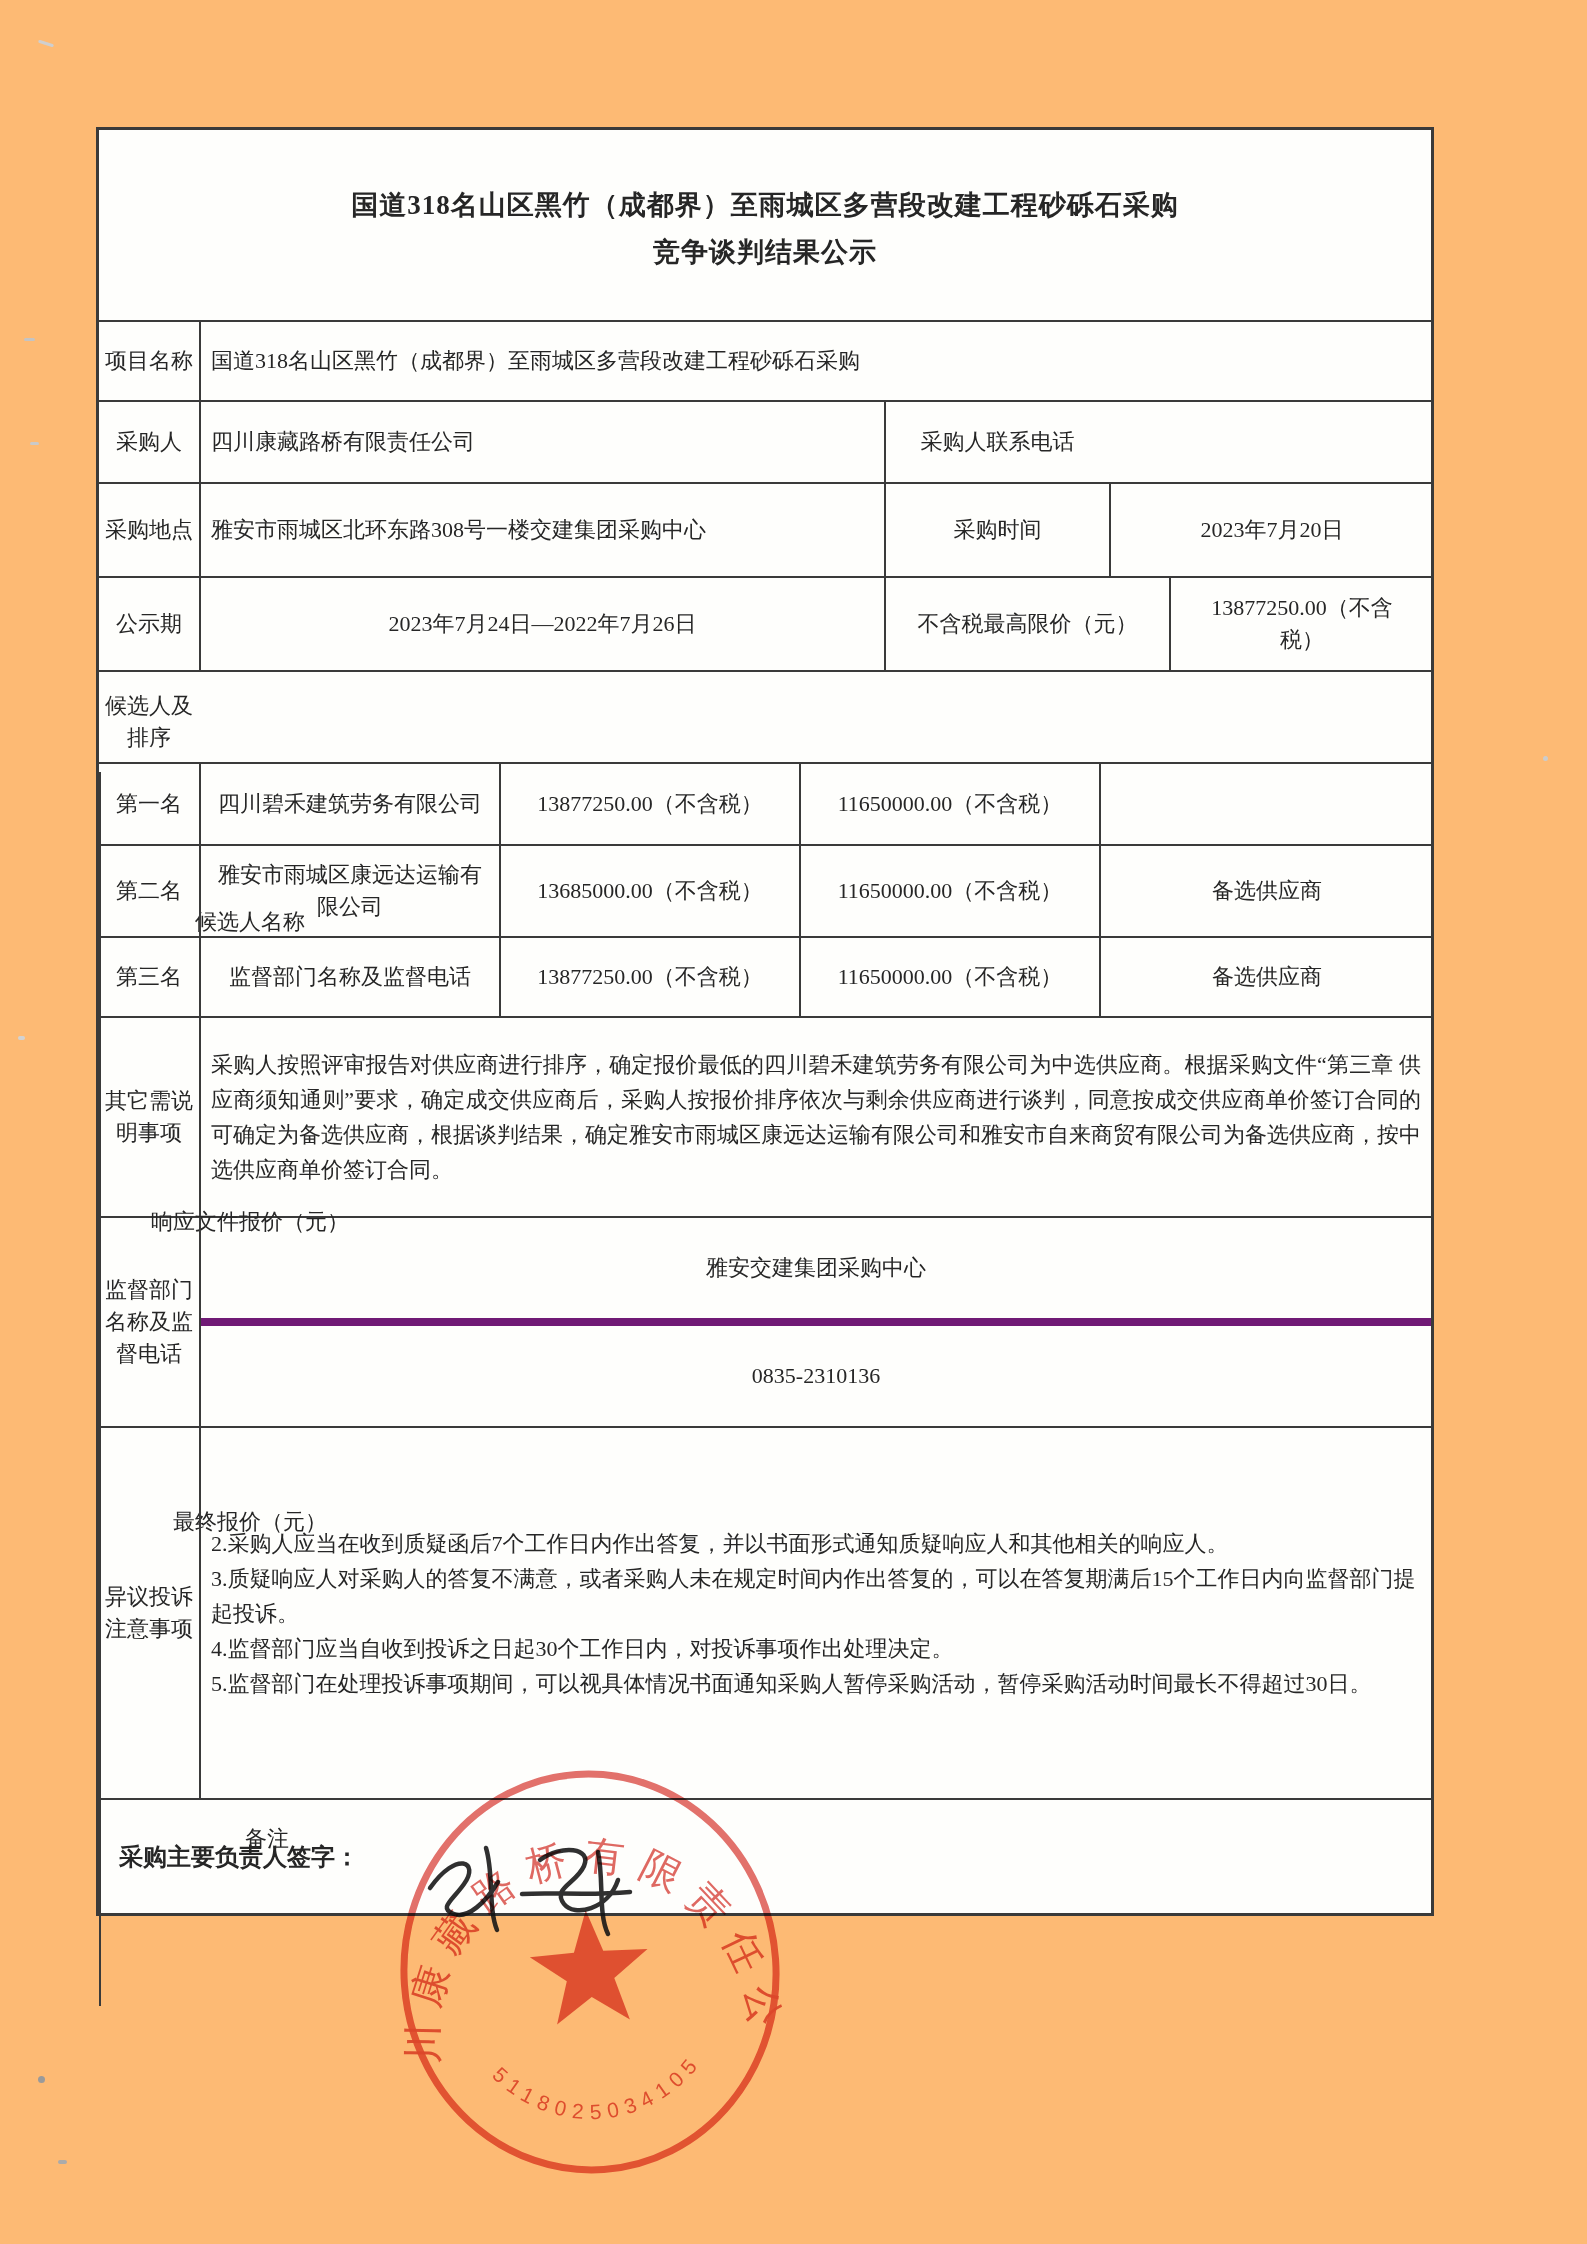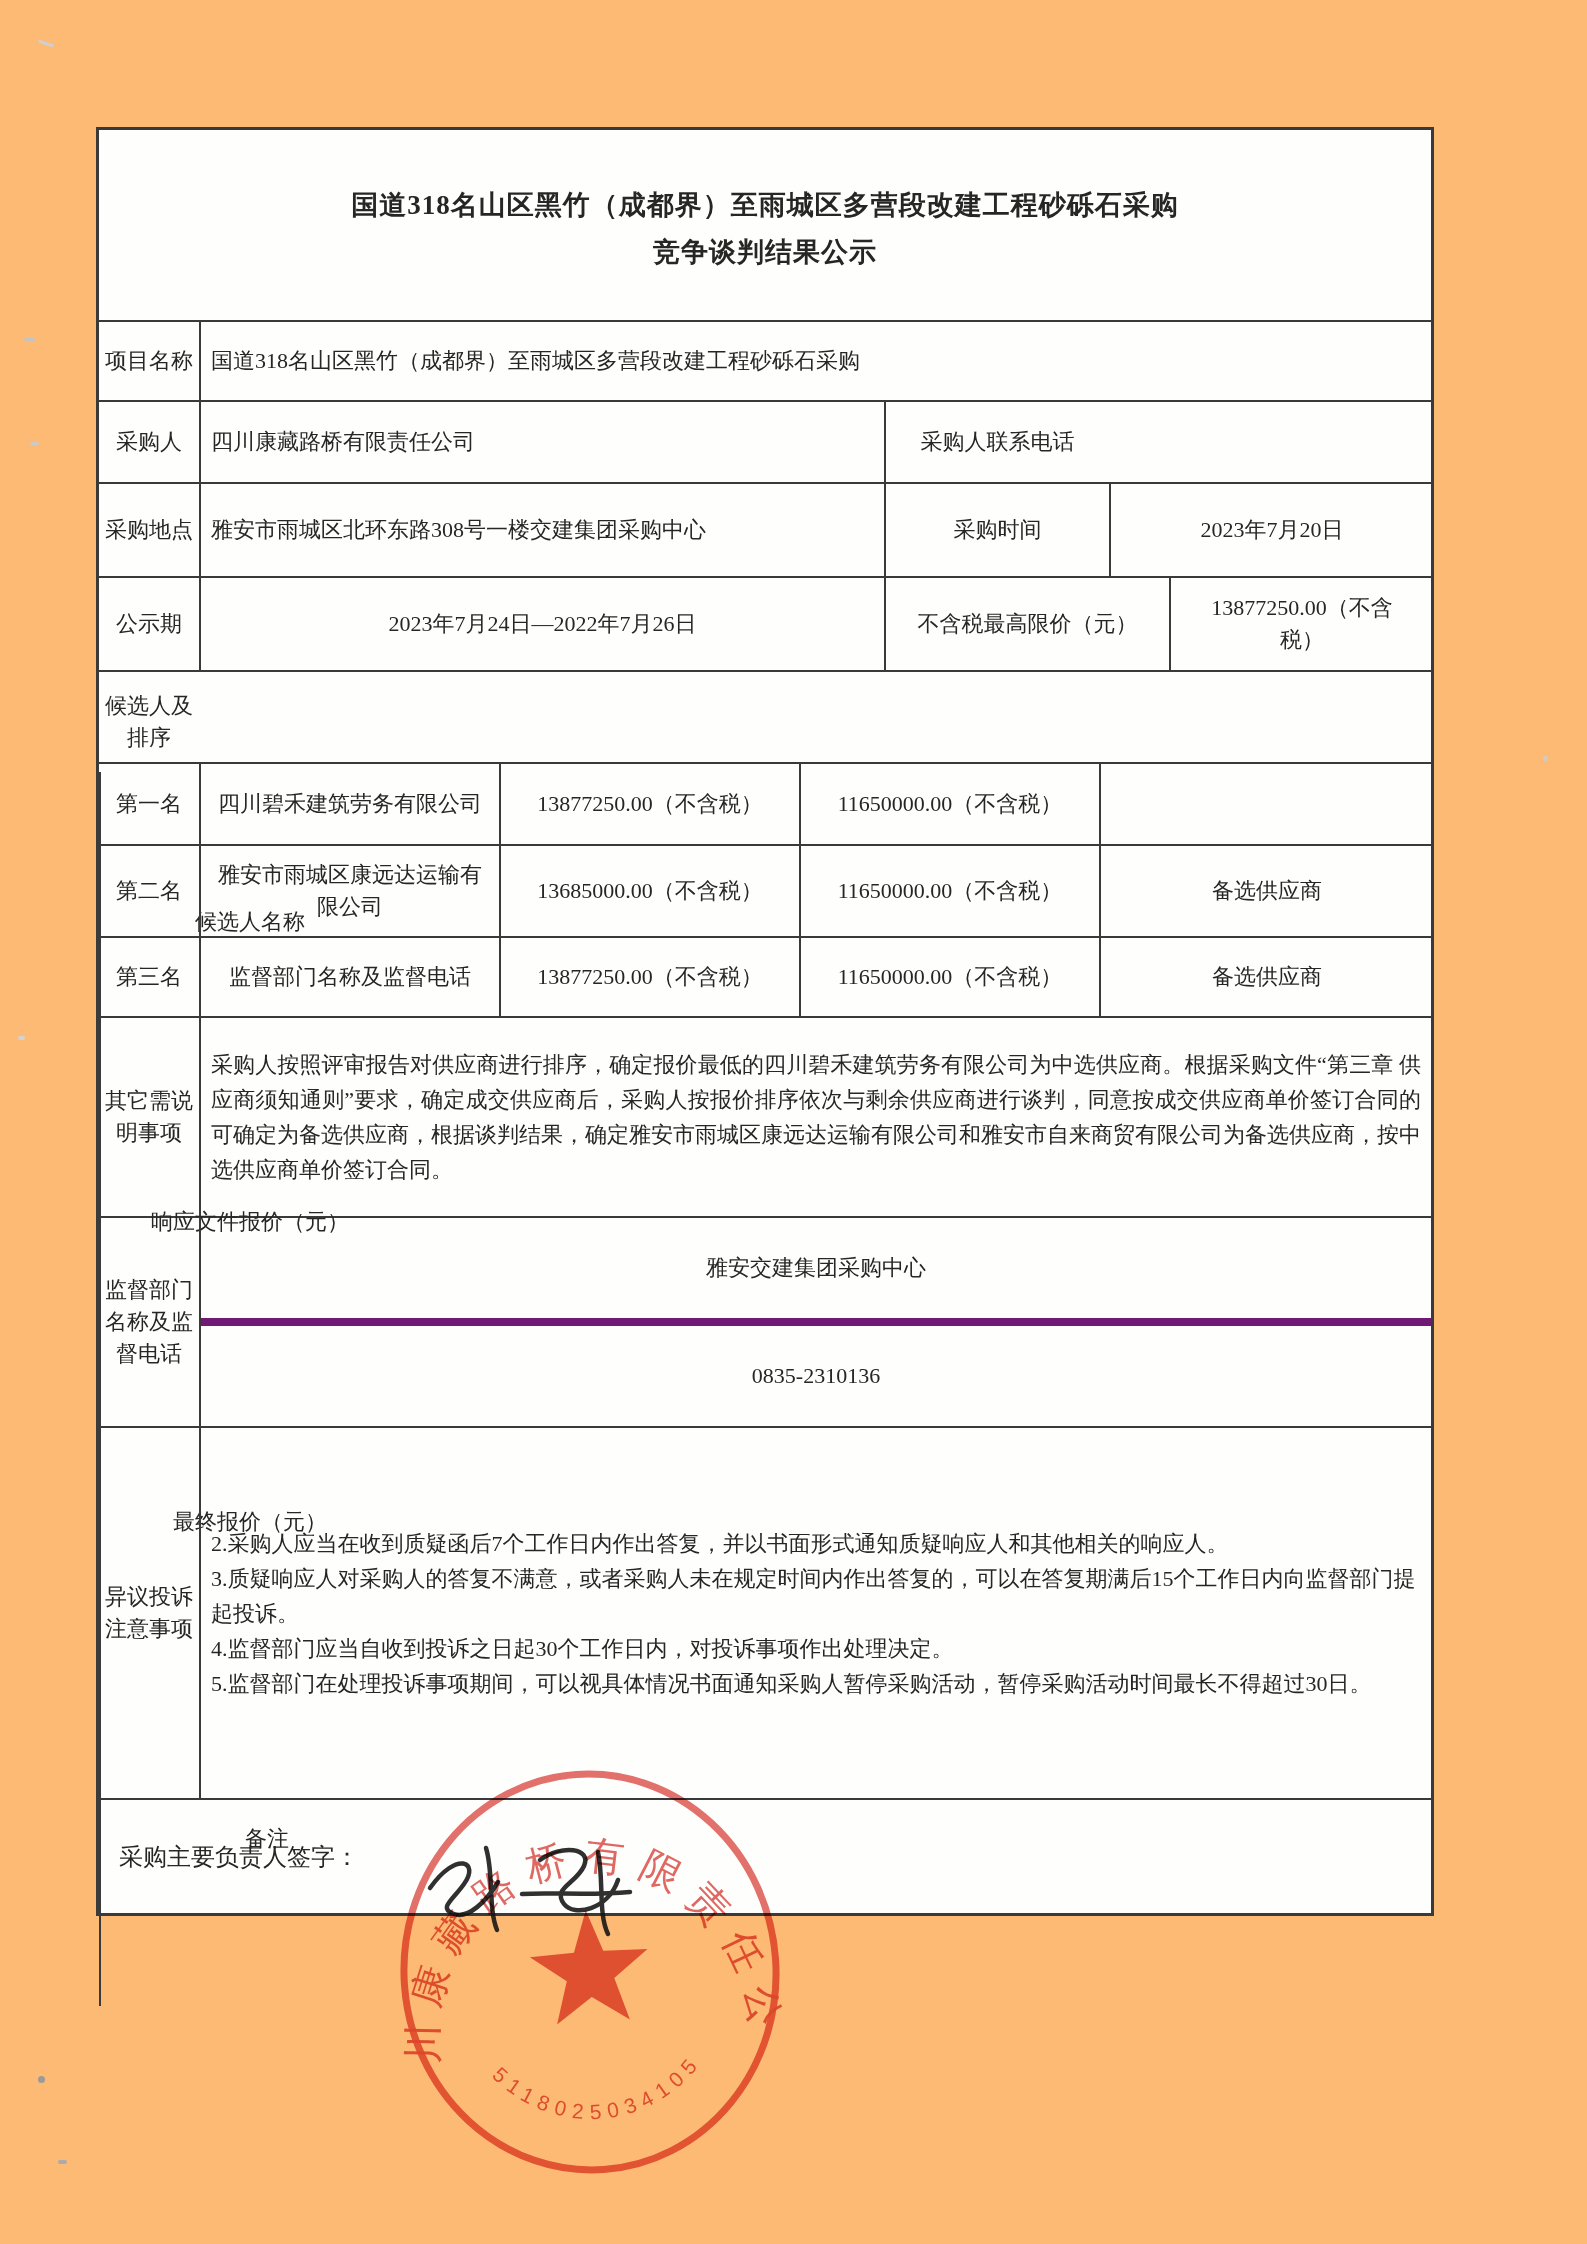--- a/index.html
+++ b/index.html
@@ -55,21 +55,21 @@
   .para-cell{align-items:center;}
   .para{font-size:22px;line-height:35px;text-align:justify;}
 
   .split-cell{flex-direction:column;padding:0;align-items:stretch;}
   .split-half{flex:1 1 50%;display:flex;align-items:center;justify-content:center;font-size:22px;}
   .split-half + .split-half{border-top:8px solid #701a75;}
 
   .list{font-size:22px;line-height:35px;text-align:left;width:100%;}
   .list div{margin:0;}
 
-  .sign-row .cell{padding-left:20px;}
+  .sign-row .cell{padding-left:20px;font-weight:bold;}
   .sign-label{font-size:24px;}
 
   
   .stamp{
     position:absolute;left:388px;top:1760px;width:404px;height:424px;
     transform:rotate(-4deg);
     opacity:.85;
     mix-blend-mode:multiply;
     pointer-events:none;
   }

